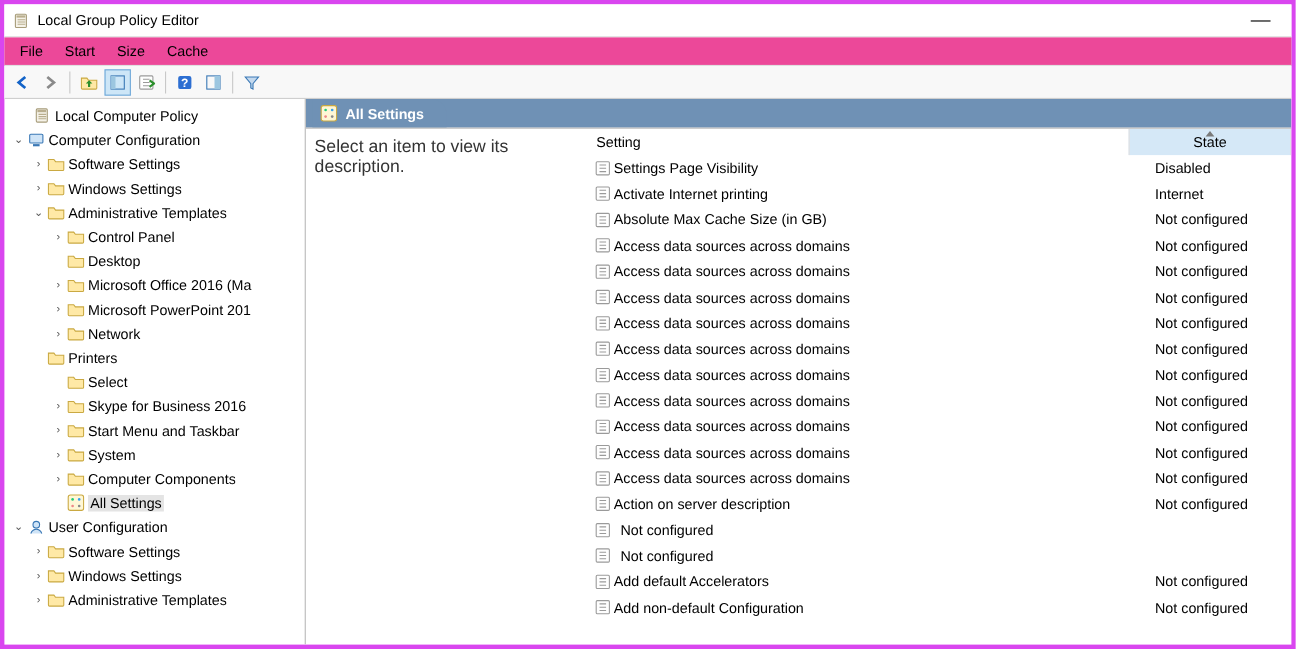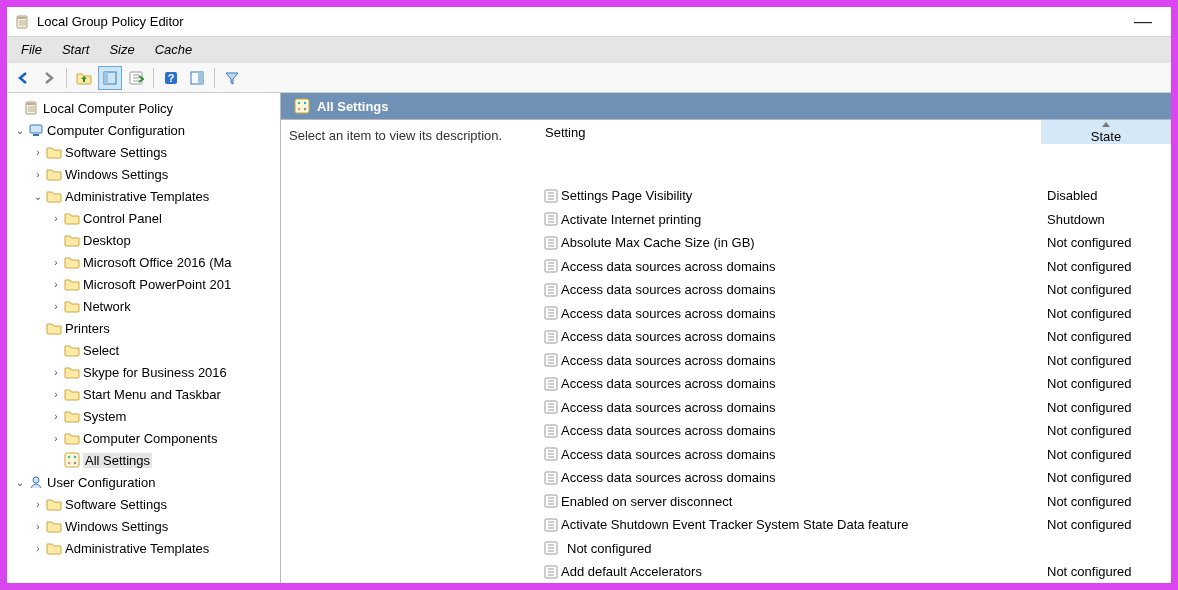--- a/index.html
+++ b/index.html
@@ -12,21 +12,21 @@
   width: 1178px;
   height: 590px;
   overflow: hidden;
   box-sizing: border-box;
 }
 *, *::before, *::after { box-sizing: inherit; }
 
 .window {
   width: 1178px;
   height: 590px;
-  border: 7px solid #d946ef;
+  border: 4px solid #d946ef;
   display: flex;
   flex-direction: column;
   background: #fff;
 }
 
 
 .titlebar {
   height: 30px;
   display: flex;
   align-items: center;
@@ -37,23 +37,22 @@
 .titlebar .app-icon { width: 16px; height: 16px; margin-right: 6px; display:flex; align-items:center; justify-content:center;}
 .titlebar .title { flex: 1; font-size: 13px; }
 .titlebar .min { width: 40px; text-align: center; font-size: 18px; color:#222; }
 
 
 .menubar {
   height: 26px;
   display: flex;
   align-items: center;
   padding: 0 4px;
-  background: #e5e5e5;
+  background: #ec4899;
   border-bottom: 1px solid #e0e0e0;
-  font-style: italic;
 }
 .menubar .item { padding: 3px 10px; font-size: 13px; cursor:default;}
 
 
 .toolbar {
   height: 30px;
   display: flex;
   align-items: center;
   padding: 2px 4px;
   gap: 2px;
@@ -112,41 +111,41 @@
   font-weight:bold;
 }
 .tab .ticon { width:18px; height:18px; display:flex; align-items:center; justify-content:center;}
 .right-body {
   flex:1; display:flex; overflow:hidden;
   border-top:1px solid #b8b8b8;
 }
 .desc-col {
   width:258px;
   padding:8px 10px 8px 8px;
-  font-size:13px;
+  font-size:16px;
   color:#333;
 }
-.list-col { flex:1; display:flex; flex-direction:column; overflow:hidden;gap:40px;}
+.list-col { flex:1; display:flex; flex-direction:column; overflow:hidden;}
 .list-head {
   height:24px;
   display:flex;
   align-items:center;
   font-size:13px;
 }
 .list-head .h-setting {
   flex:1; padding-left:6px;
 }
 .list-head .h-state {
-  width:130px;
+  width:148px;
   text-align:center;
   background:#d5e8f7;
   border-left:1px solid #e0e0e0;
   border-right:1px solid #e0e0e0;
   height:100%;
-  display:flex;align-items:flex-end;justify-content:center;
+  display:flex;align-items:center;justify-content:center;
   position:relative;
 }
 .list-head .h-state::before{
   content:""; position:absolute; top:2px; left:50%;
   border-left:4px solid transparent;border-right:4px solid transparent;border-bottom:5px solid #7a7a7a;
   transform:translateX(-50%);
 }
 .list-rows { flex:1; overflow:hidden;}
 .list-row {
   display:flex; align-items:center;
@@ -266,21 +265,21 @@
         <svg width="16" height="16">
           <path d="M2 3h12l-5 6v5l-2-1v-4z" fill="#c4d9ee" stroke="#3a78b5"></path>
         </svg>
       </div>
   </div>
 
   <div class="body">
 
     <div class="tree-pane">
 
-      <div class="tree-row" style="padding-left:2px">
+      <div class="tree-row" style="padding-left:12px">
         <span class="twisty blank">▾</span>
         <span class="ticon">
             <svg width="16" height="16">
               <use href="#i-book"></use>
             </svg>
           </span>
         <span class="label">Local Computer Policy</span>
       </div>
 
       <div class="tree-row" style="padding-left:6px">
@@ -500,21 +499,21 @@
                 <span class="rname">Settings Page Visibility</span>
                 <span class="rstate">Disabled</span>
               </div>
               <div class="list-row">
                 <span class="ricon">
                   <svg width="16" height="16">
                     <use href="#i-sheet"></use>
                   </svg>
                 </span>
                 <span class="rname">Activate Internet printing</span>
-                <span class="rstate">Shutdown</span>
+                <span class="rstate">Internet</span>
               </div>
               <div class="list-row">
                 <span class="ricon">
                   <svg width="16" height="16">
                     <use href="#i-sheet"></use>
                   </svg>
                 </span>
                 <span class="rname">Absolute Max Cache Size (in GB)</span>
                 <span class="rstate">Not configured</span>
               </div>
@@ -607,30 +606,29 @@
                 </span>
                 <span class="rname">Access data sources across domains</span>
                 <span class="rstate">Not configured</span>
               </div>
               <div class="list-row">
                 <span class="ricon">
                   <svg width="16" height="16">
                     <use href="#i-sheet"></use>
                   </svg>
                 </span>
-                <span class="rname">Enabled on server disconnect</span>
-                <span class="rstate">Not configured</span>
-              </div>
-              <div class="list-row">
-                <span class="ricon">
-                  <svg width="16" height="16">
-                    <use href="#i-sheet"></use>
-                  </svg>
-                </span>
-                <span class="rname">Activate Shutdown Event Tracker System State Data feature</span>
+                <span class="rname">Action on server description</span>
+                <span class="rstate">Not configured</span>
+              </div>
+              <div class="list-row">
+                <span class="ricon">
+                  <svg width="16" height="16">
+                    <use href="#i-sheet"></use>
+                  </svg>
+                </span>
                 <span class="rstate">Not configured</span>
               </div>
               <div class="list-row">
                 <span class="ricon">
                   <svg width="16" height="16">
                     <use href="#i-sheet"></use>
                   </svg>
                 </span>
                 <span class="rstate">Not configured</span>
               </div>

